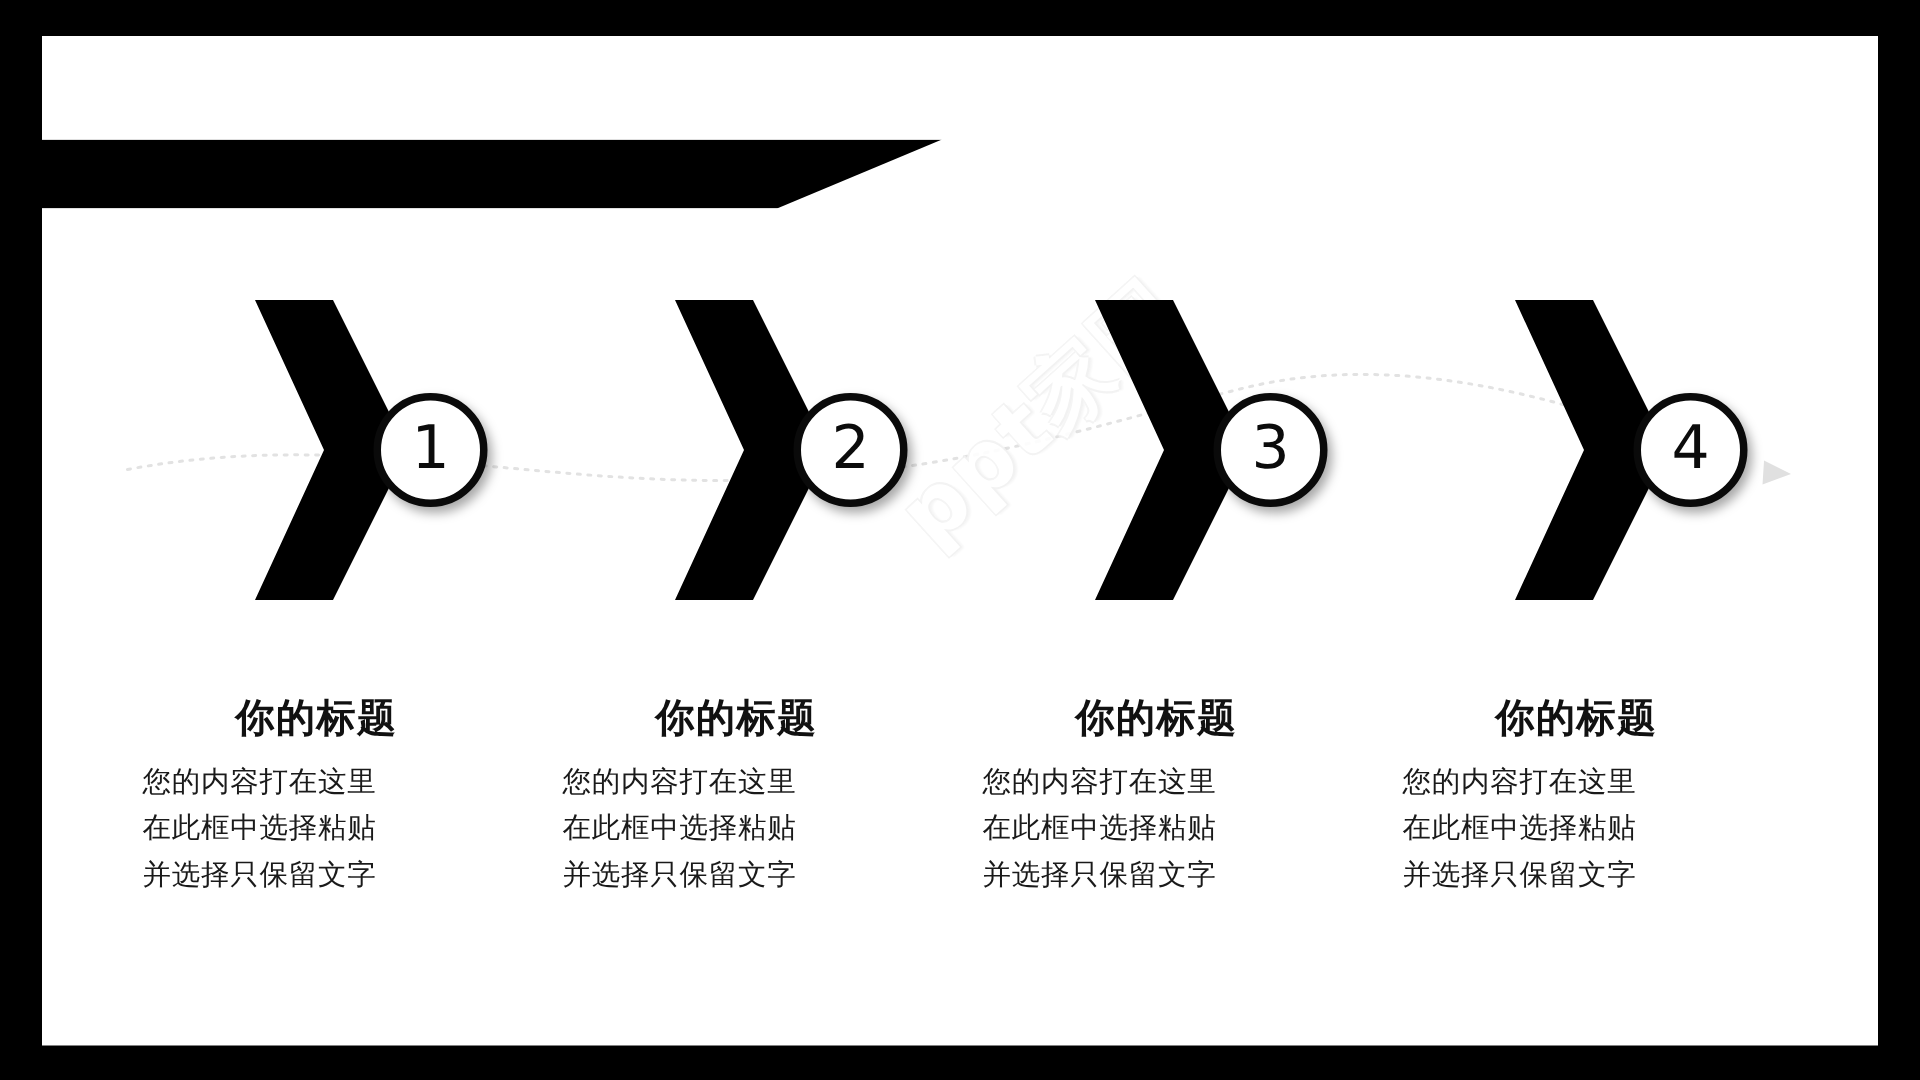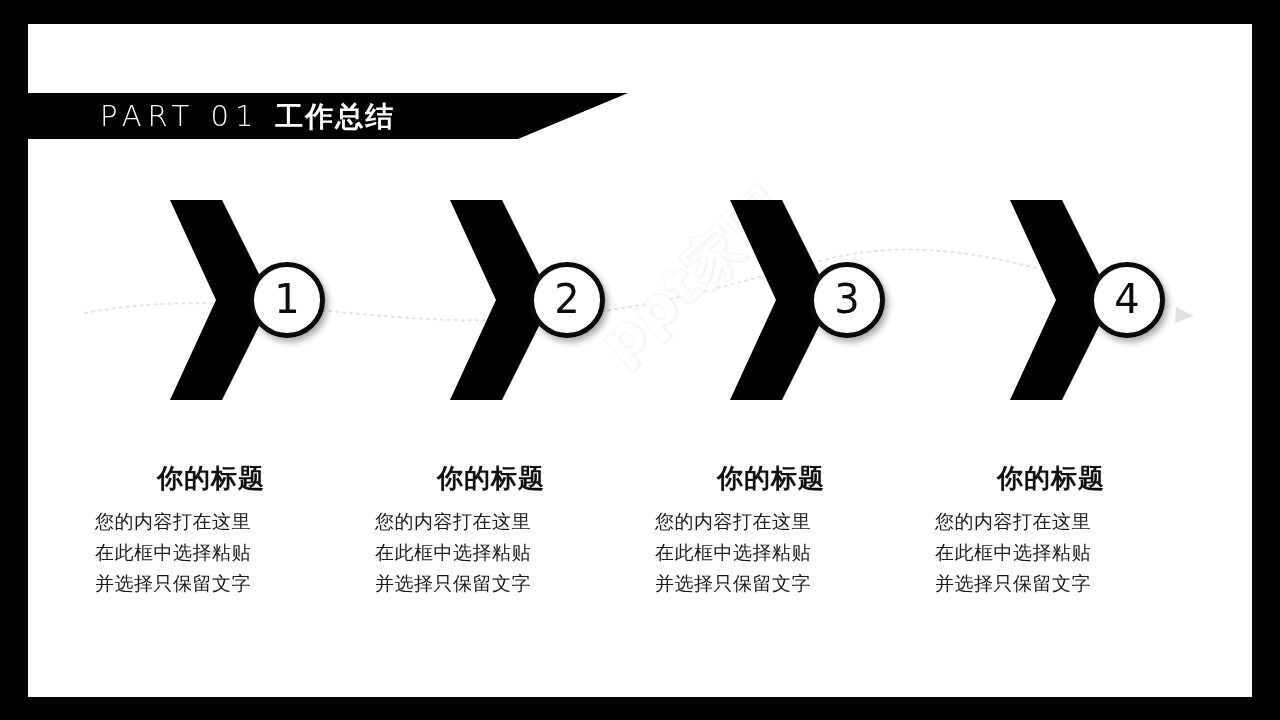--- a/index.html
+++ b/index.html
@@ -180,23 +180,20 @@
 
     <svg class="curve-layer" viewBox="0 0 1224 673" width="1224" height="673">
       <path d="M 57 289 C 200 262, 330 300, 470 296 C 610 292, 700 260, 800 235
                C 900 210, 1010 238, 1120 282" fill="none" stroke="#e2e2e2" stroke-width="2" stroke-dasharray="2 5" stroke-linecap="round"></path>
       <polygon points="1148,283 1166,292 1147,299" fill="#e0e0e0"></polygon>
     </svg>
 
     <div class="watermark">ppt家园</div>
 
     <div class="banner"></div>
-    <div class="banner-text">
-      <span class="banner-part">PART 01</span><span class="banner-cn">工作总结</span>
-    </div>
 
     <div class="step" style="left:0px;">
       <div class="chevron"></div>
       <div class="circle">
         <span class="circle-num">1</span>
       </div>
       <div class="step-title">你的标题</div>
       <div class="step-body">
         <div>您的内容打在这里</div>
         <div>在此框中选择粘贴</div>

